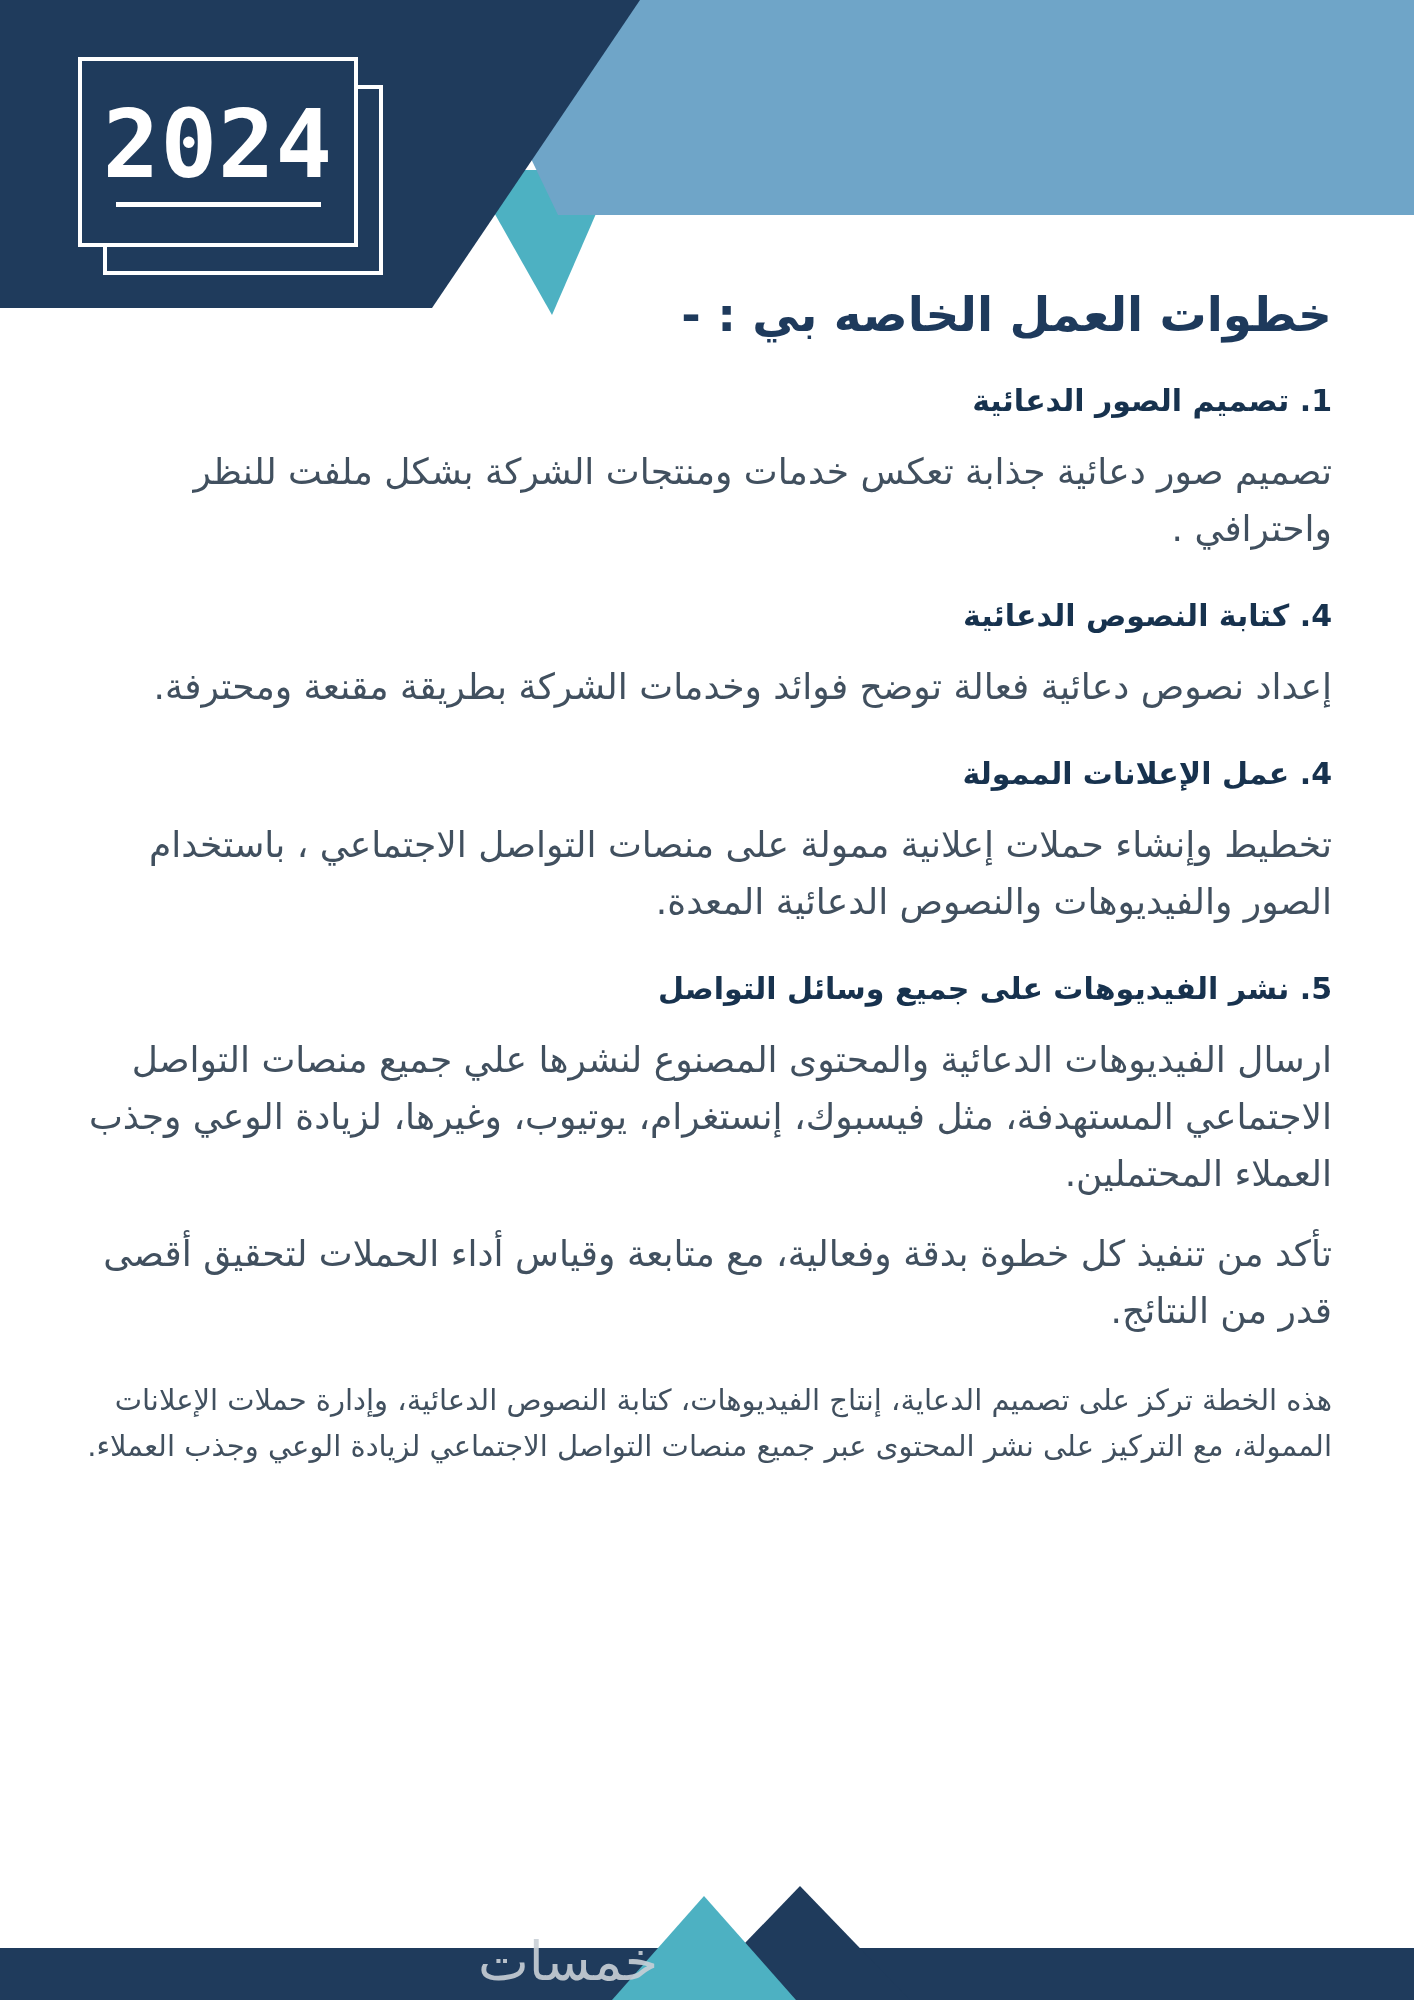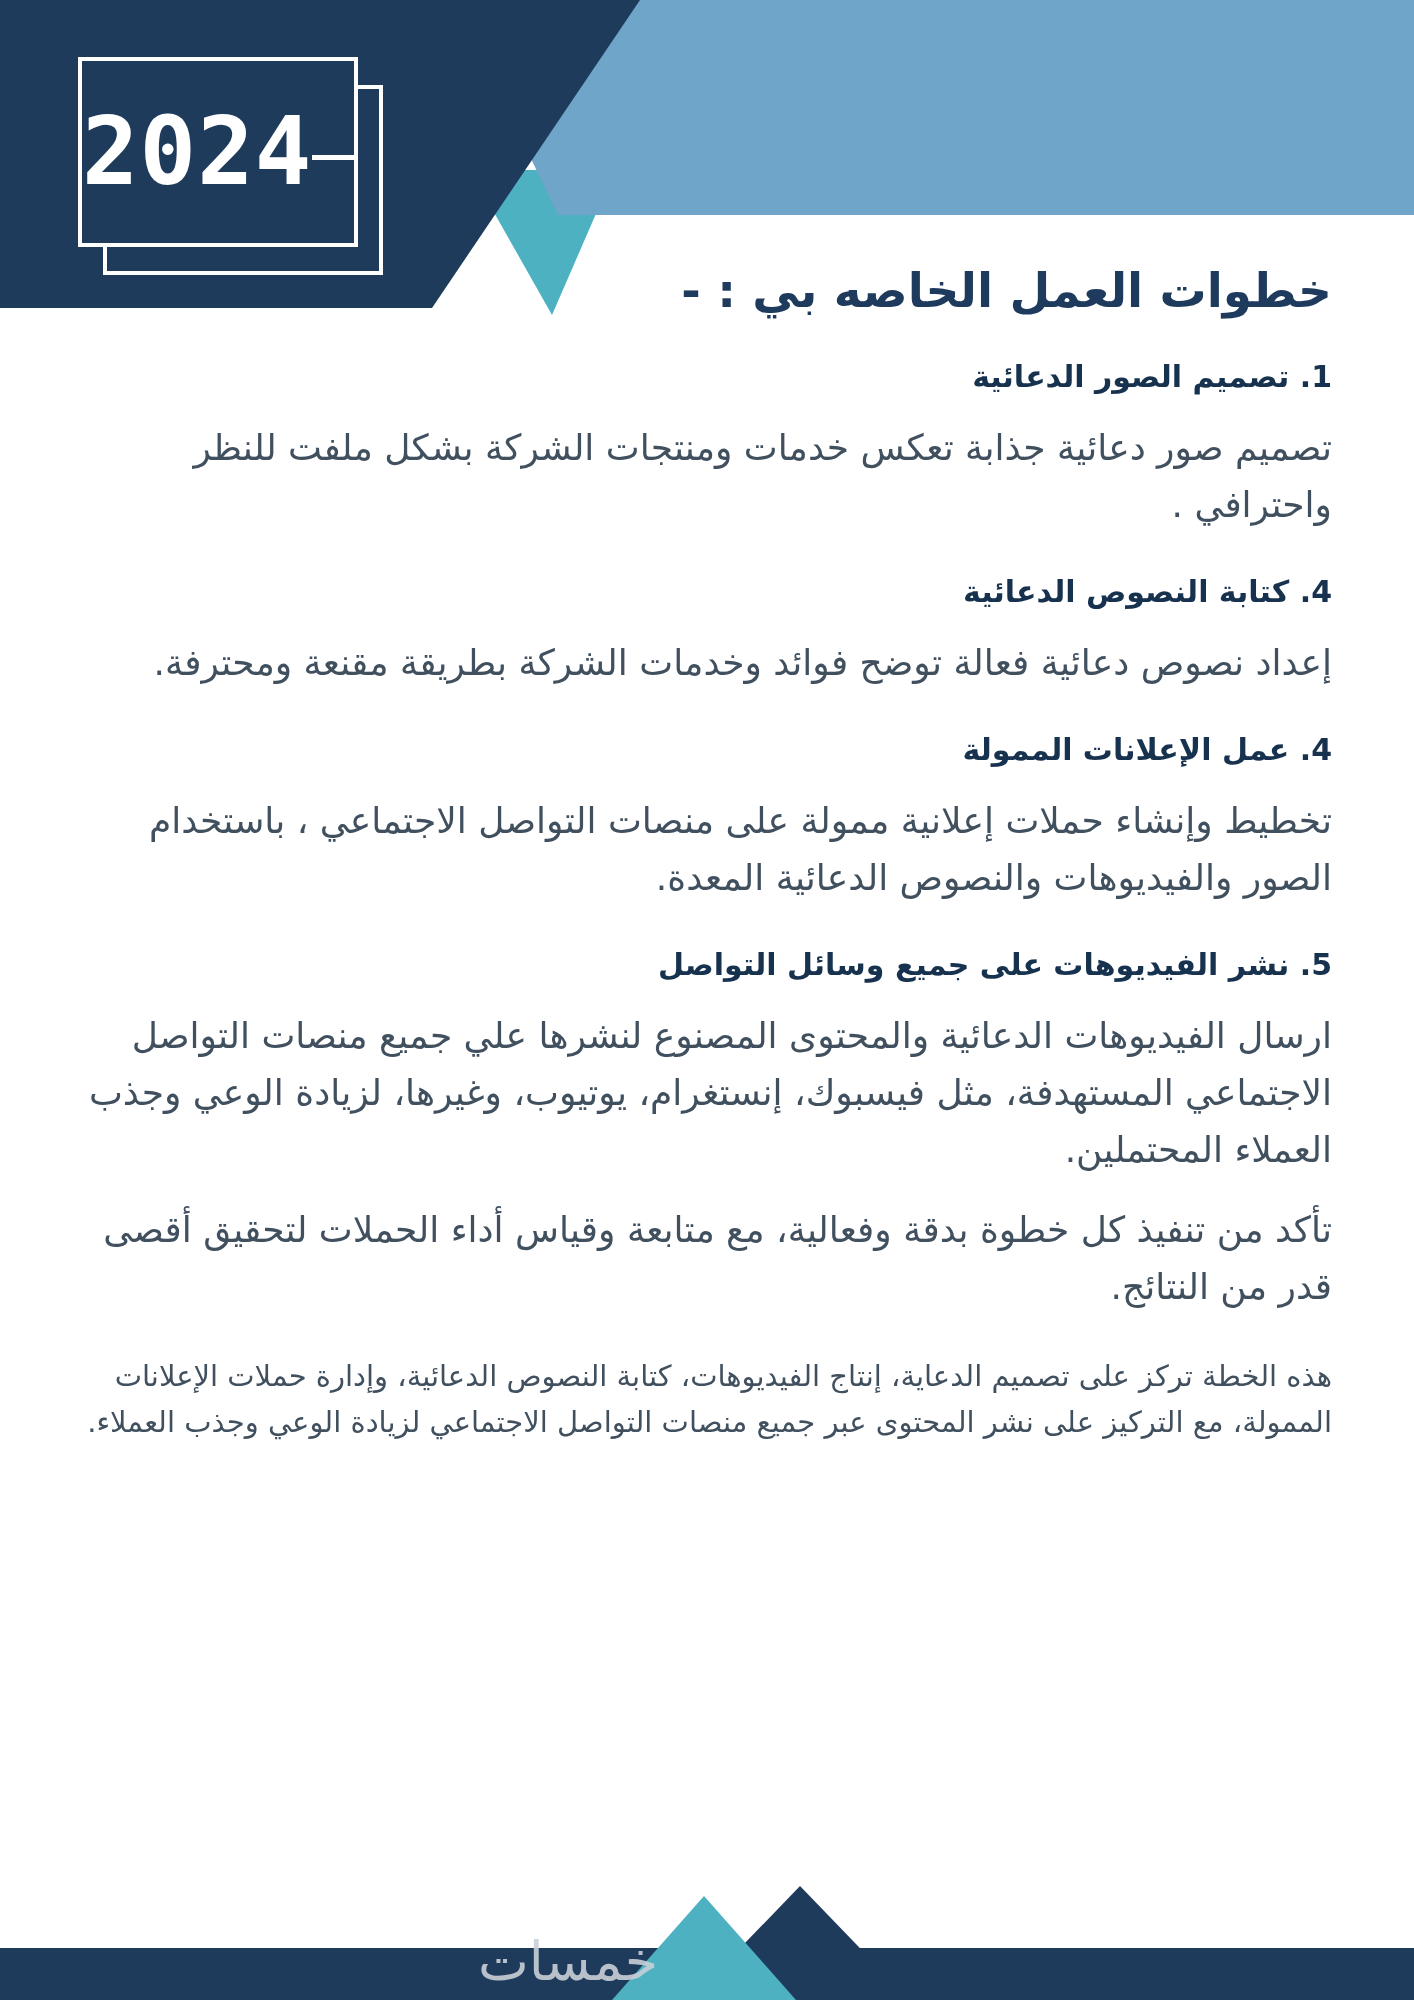--- a/index.html
+++ b/index.html
@@ -21,38 +21,39 @@
   .year-box-back {
     position:absolute; top:28px; left:25px;
     width:280px; height:190px;
     border:4px solid #ffffff;
   }
   .year-box-front {
     position:relative;
     width:280px; height:190px;
     border:4px solid #ffffff;
     background:#1f3b5c;
-    display:flex; align-items:center; justify-content:center;
+    display:flex; flex-direction:column; align-items:center; justify-content:center;
   }
   .year-text {
     font-family:"DejaVu Sans Mono", monospace;
     font-weight:bold;
     font-size:94px;
     line-height:1;
     color:#ffffff;
     letter-spacing:1px;
   }
   .year-underline { width:205px; height:5px; background:#ffffff; margin-top:10px; }
 
   
   .content {
     position:relative; z-index:2;
     padding:263px 82px 0 82px;
     direction:rtl;
     text-align:right;
+    margin-top:24px;
   }
   .page-title {
     color:#1e3a5c;
     font-size:47px;
     font-weight:bold;
     line-height:1.2;
     margin-bottom:28px;
   }
   .doc-section .sec-heading {
     color:#17324e;

